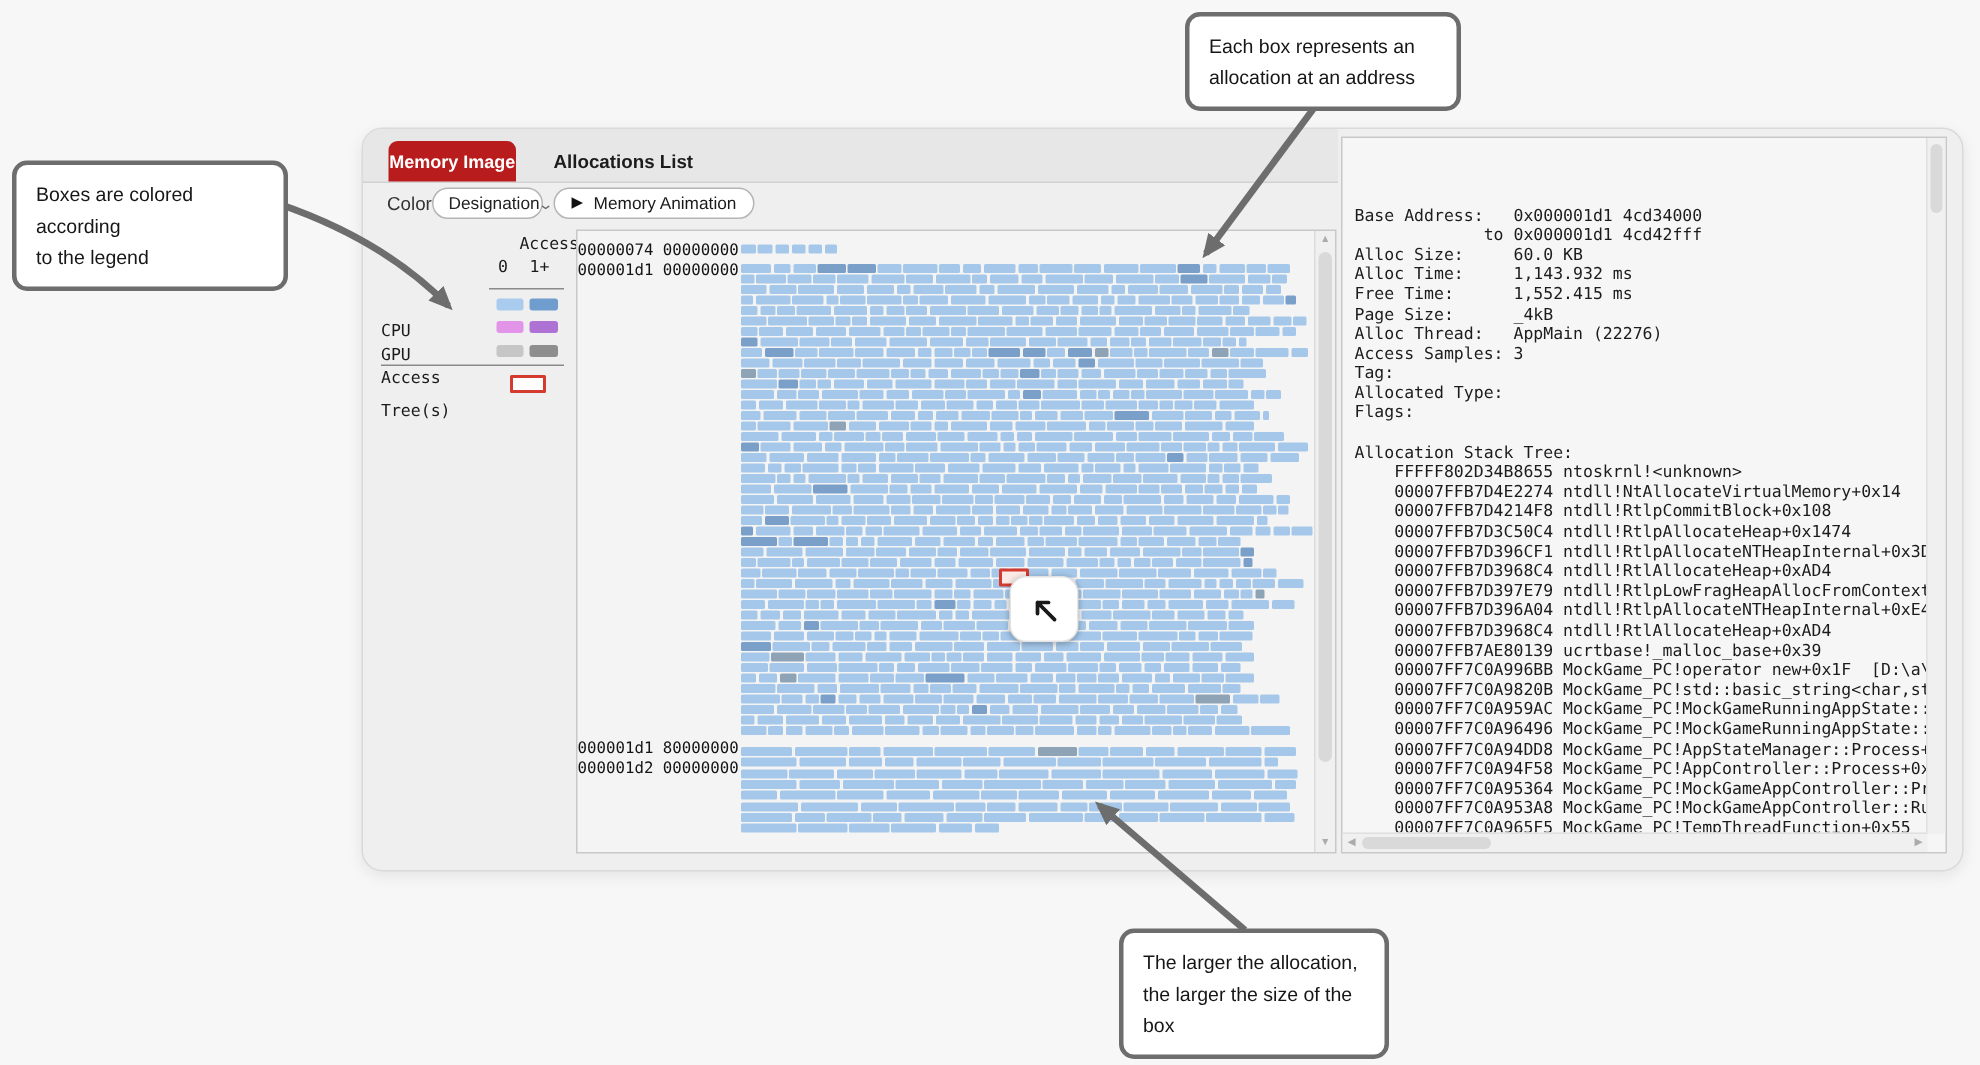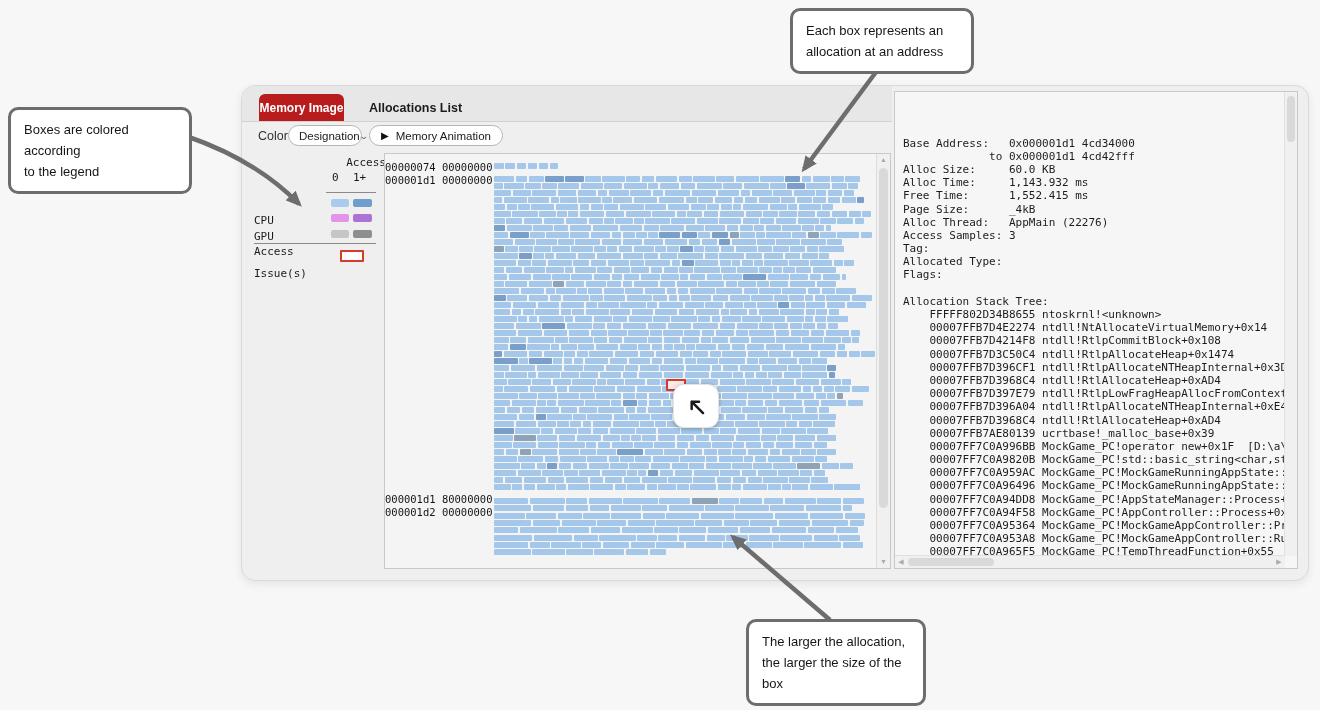--- a/index.html
+++ b/index.html
@@ -158,21 +158,21 @@
           </div>
 
           <div class="lrow">
             <span class="llabel">Access</span>
             <span class="sw" style="background: rgb(198, 198, 198);"></span>
             <span class="sw" style="background: rgb(142, 142, 142);"></span>
           </div>
         </div>
       <div class="lg-line2"></div>
       <div class="lg-issue">
-        <span class="llabel">Issue(s)</span>
+        <span class="llabel">Tree(s)</span>
         <span class="issue-swatch" style="border-color: rgb(212, 58, 46);"></span>
       </div>
     </div>
 
     <div class="mem-panel">
       <div class="addr mono" style="top:7px;">00000074 00000000</div>
       <div class="addr mono" style="top:20px;">000001d1 00000000</div>
       <div class="addr mono" style="top:339px;">000001d1 80000000</div>
       <div class="addr mono" style="top:352px;">000001d2 00000000</div>
 

